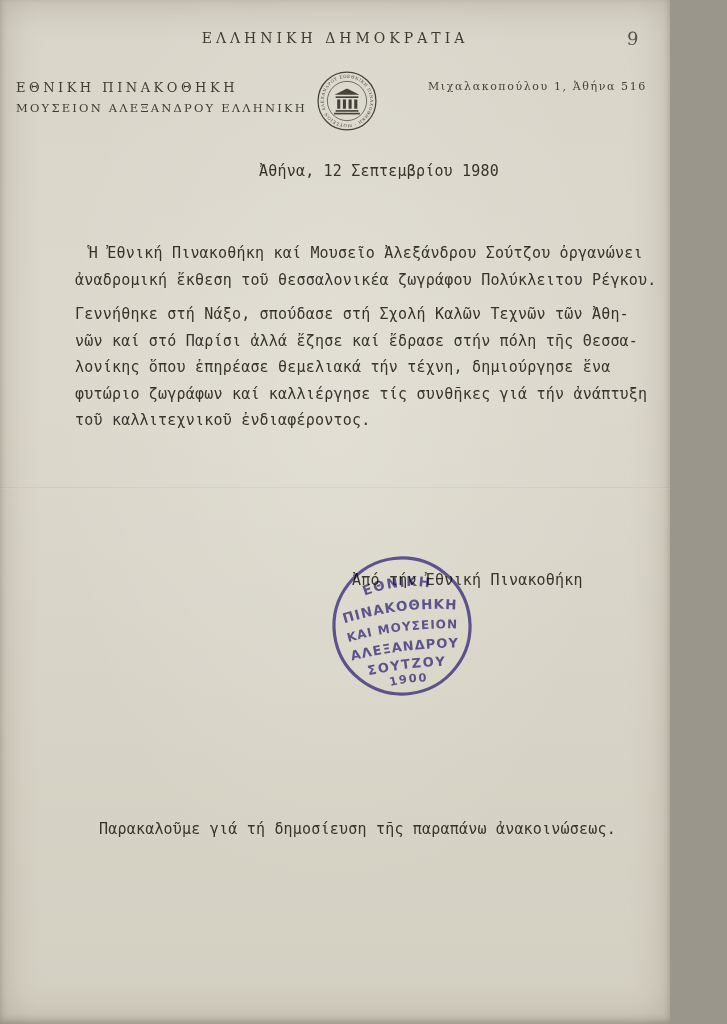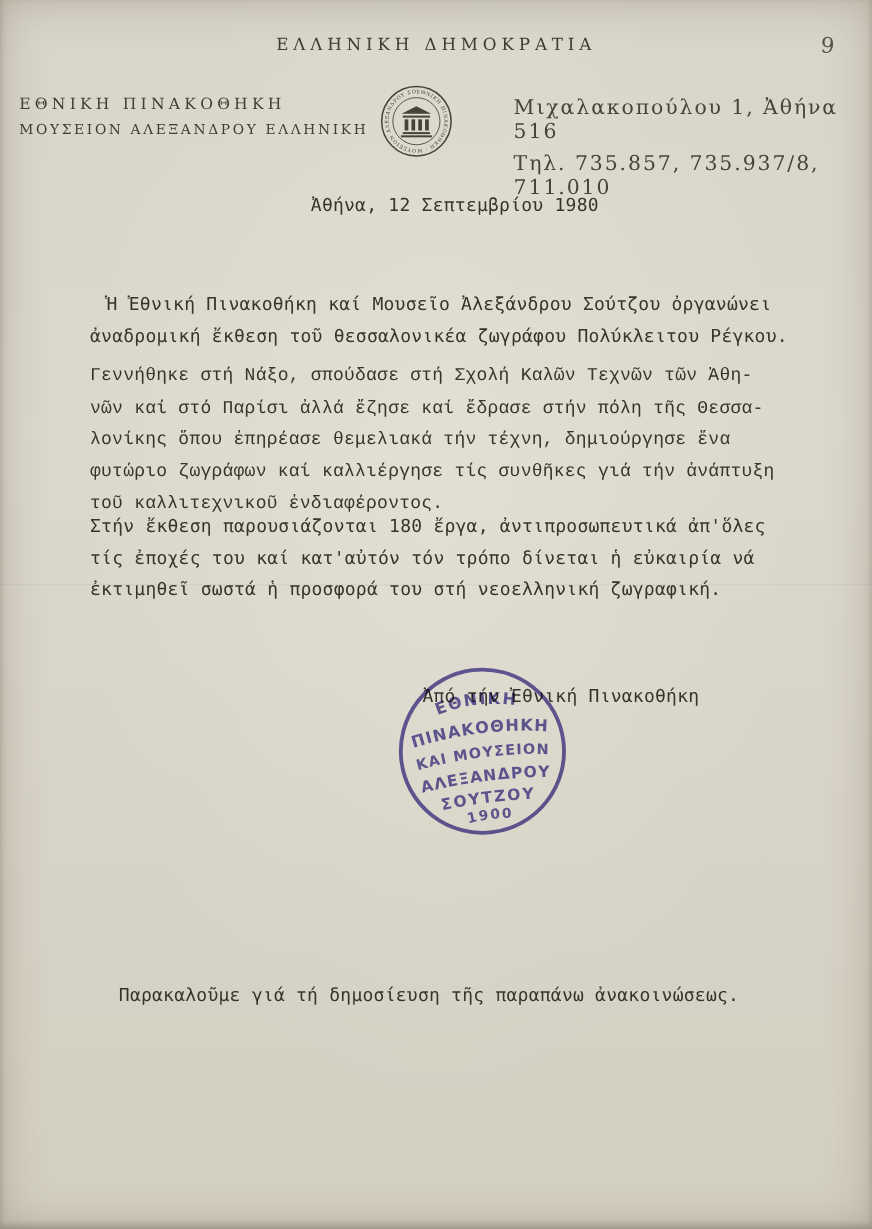--- a/index.html
+++ b/index.html
@@ -1,47 +1,47 @@
 <!DOCTYPE html>
 <html><head>
 <meta charset="utf-8">
 <style>
   html,body{margin:0;padding:0;background:#9a968c;}
   .scan{
-    position:relative;width:727px;height:1024px;overflow:hidden;
+    position:relative;width:670px;height:1024px;overflow:hidden;
     background:
       radial-gradient(ellipse at 50% 40%, rgba(255,255,255,0.18), rgba(0,0,0,0) 60%),
       linear-gradient(180deg,#d9d5c9 0%, #dcd8cc 35%, #d7d3c6 70%, #d3cfc1 100%);
     box-shadow: inset 0 0 38px rgba(70,60,40,0.25), inset 0 -3px 6px rgba(40,35,25,0.25);
     font-family:"DejaVu Serif", serif;
   }
   .fold{position:absolute;left:0;width:100%;height:2px;background:linear-gradient(180deg,rgba(90,80,60,0.10),rgba(255,255,255,0.12));pointer-events:none;}
   .header-title{
     position:absolute;top:30px;left:0;width:100%;text-align:center;
     font-size:14px;letter-spacing:4px;color:#3e3b33;font-weight:400;
   }
   .page-num{
     position:absolute;top:28px;right:32px;font-size:18px;color:#55524a;
     font-family:"DejaVu Serif", serif;transform:rotate(4deg);
   }
   .org-block{position:absolute;left:16px;top:80px;color:#403d35;}
   .org-line1{font-size:13px;letter-spacing:3.5px;margin-bottom:6px;}
   .org-line2{font-size:11.5px;letter-spacing:2.2px;}
   .addr-block{position:absolute;left:428px;top:80px;color:#46433b;}
-  .addr-line{font-size:17px;letter-spacing:1.6px;margin-bottom:7px;}
+  .addr-line{font-size:11px;letter-spacing:1.6px;margin-bottom:7px;}
   .seal{position:absolute;left:316px;top:70px;width:62px;height:62px;}
   .typewriter{
     position:absolute;left:75px;
     font-family:"DejaVu Sans Mono", monospace;
     font-size:15px;line-height:26.5px;letter-spacing:0.2px;
     color:#37342c;white-space:pre-line;
   }
   .dateline{left:259px;top:158px;}
   .p1{top:240px;text-align:center;}
-  .p2{top:301px;font-family:Liberation Mono, monospace;}
+  .p2{top:301px;}
   .p3{top:425px;}
   .p4{top:505px;}
   .signoff{left:352px;top:567px;}
   .request{top:816px;margin-left:24px;}
   .stamp{
     position:absolute;left:326px;top:550px;width:152px;height:152px;
     transform:rotate(-7deg);opacity:0.82;mix-blend-mode:multiply;
   }
   .stamp text{font-family:"DejaVu Sans", sans-serif;font-weight:700;}
   .seal svg text{font-family:"DejaVu Serif", serif;}
@@ -80,35 +80,31 @@
         <rect x="31.5" y="28.5" width="3" height="9"></rect>
         <rect x="37" y="28.5" width="3" height="9"></rect>
         <rect x="19" y="38.8" width="22" height="1.6"></rect>
         <rect x="17.5" y="41.4" width="25" height="1.6"></rect>
       </g>
     </svg>
   </div>
 
   <div class="addr-block">
     <div class="addr-line">Μιχαλακοπούλου 1, Ἀθήνα 516</div>
-    <div class="addr-line">Τηλ. 735.857, 735.937/8, 711.010</div>
   </div>
 
   <div class="typewriter dateline">Ἀθήνα, 12 Σεπτεμβρίου 1980</div>
 
   <div class="typewriter p1">Ἡ Ἐθνική Πινακοθήκη καί Μουσεῖο Ἀλεξάνδρου Σούτζου ὀργανώνει
 ἀναδρομική ἔκθεση τοῦ θεσσαλονικέα ζωγράφου Πολύκλειτου Ρέγκου.</div>
   <div class="typewriter p2">Γεννήθηκε στή Νάξο, σπούδασε στή Σχολή Καλῶν Τεχνῶν τῶν Ἀθη-
 νῶν καί στό Παρίσι ἀλλά ἔζησε καί ἔδρασε στήν πόλη τῆς Θεσσα-
 λονίκης ὅπου ἐπηρέασε θεμελιακά τήν τέχνη, δημιούργησε ἕνα
 φυτώριο ζωγράφων καί καλλιέργησε τίς συνθῆκες γιά τήν ἀνάπτυξη
 τοῦ καλλιτεχνικοῦ ἐνδιαφέροντος.</div>
-  <div class="typewriter p3">Στήν ἔκθεση παρουσιάζονται 180 ἔργα, ἀντιπροσωπευτικά ἀπ'ὅλες
-τίς ἐποχές του καί κατ'αὐτόν τόν τρόπο δίνεται ἡ εὐκαιρία νά
-ἐκτιμηθεῖ σωστά ἡ προσφορά του στή νεοελληνική ζωγραφική.</div>
 
   <div class="typewriter signoff">Ἀπό τήν Ἐθνική Πινακοθήκη</div>
 
   <div class="stamp">
     <svg viewBox="-76 -76 152 152" width="152" height="152">
       <circle cx="0" cy="0" r="68" fill="none" stroke-width="3.2" stroke="#4a3f9e"></circle>
       <defs>
         <path id="st1" d="M -52,-28 Q 0,-50 52,-28"></path>
         <path id="st2" d="M -60,-9 Q 0,-21 60,-9"></path>
         <path id="st3" d="M -60,10 Q 0,0 60,10"></path>

